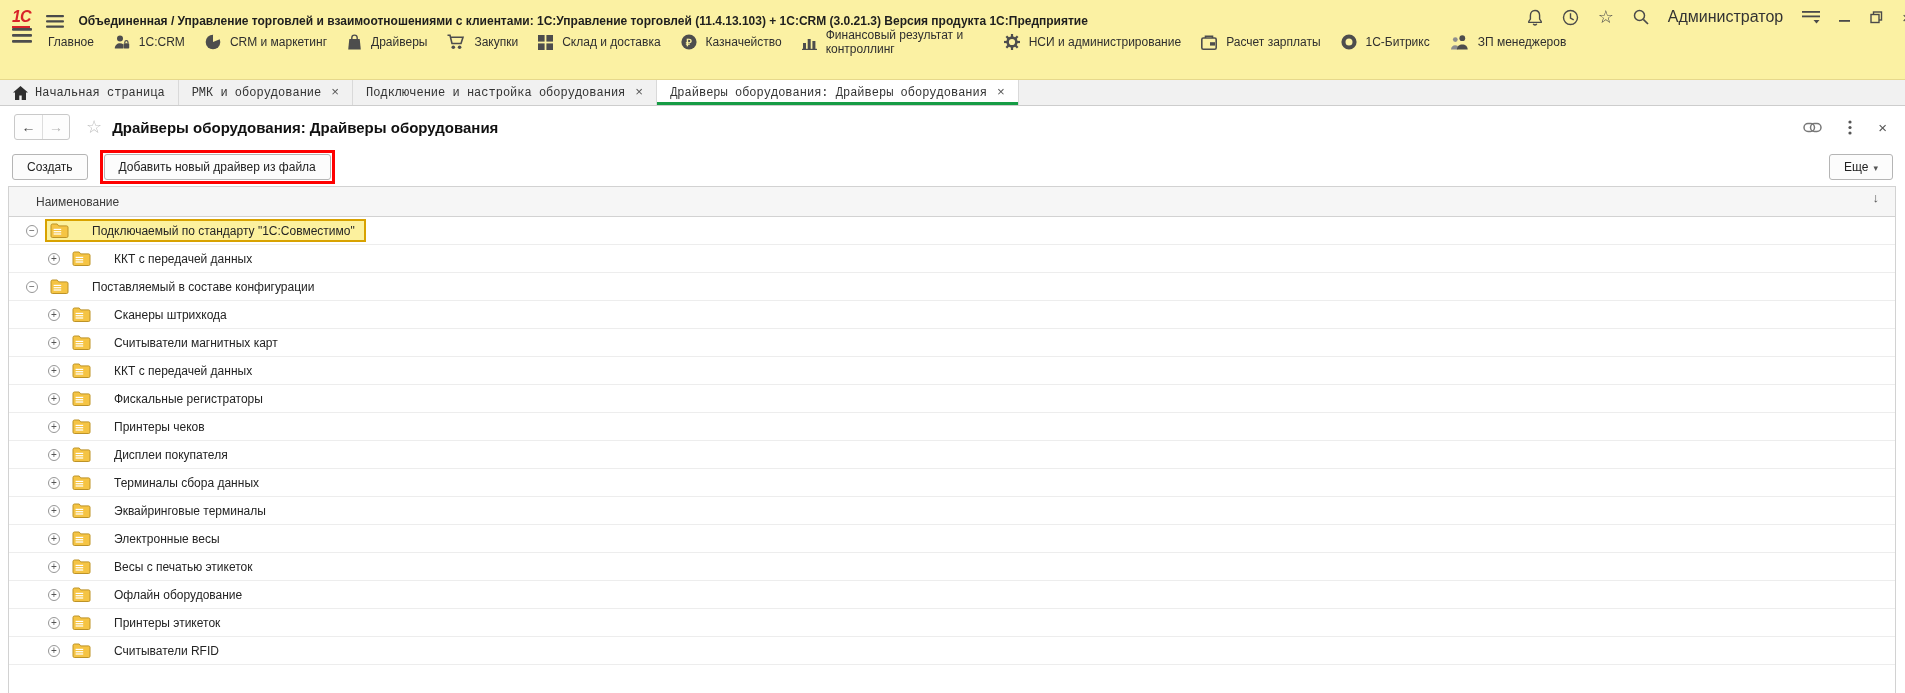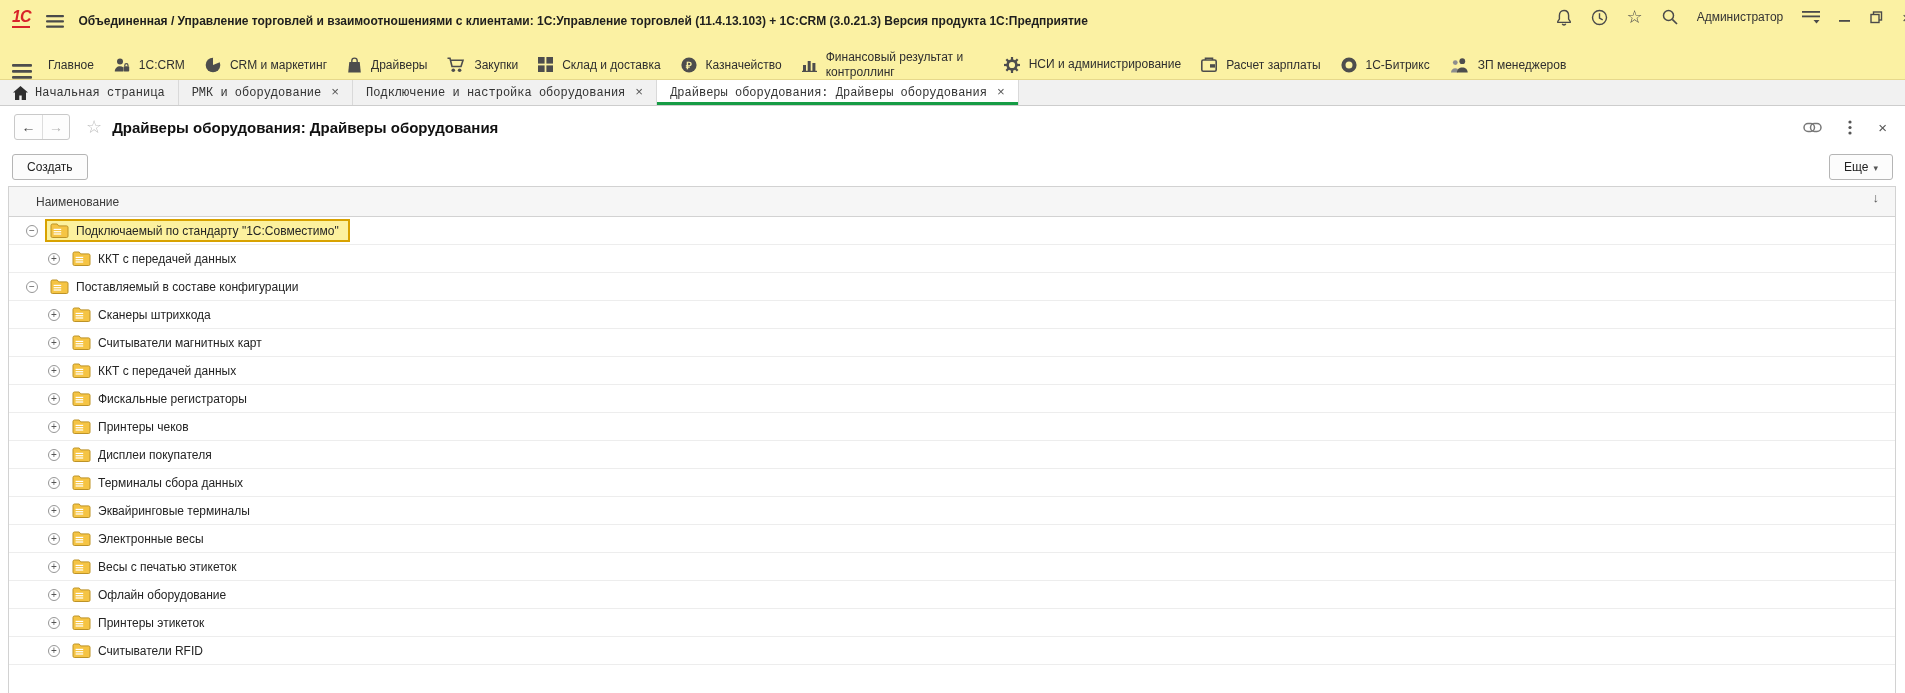--- a/index.html
+++ b/index.html
@@ -13,27 +13,27 @@
   .icn{display:inline-flex;align-items:center;justify-content:center;line-height:1;}
   .icn svg{display:block;}
 
   
   .titlebar{height:28px;background:var(--yellow);display:flex;align-items:flex-end;
     padding-left:12px;position:relative;}
   .logo{color:#d8232a;font-weight:bold;font-style:italic;font-size:16px;line-height:1;
     border-bottom:2px solid #d8232a;padding-bottom:1px;margin-right:16px;letter-spacing:-1px;}
   .tb-title{font-size:12px;font-weight:bold;color:#1e1e1e;margin-left:14px;white-space:nowrap;}
   .tb-right{margin-left:auto;display:flex;align-items:center;gap:19px;padding-right:2px;}
-  .tb-user{font-size:12px;color:#333;}
+  .tb-user{font-size:16px;color:#333;}
   .tb-btn{cursor:pointer;}
   .glyph{font-size:15px;color:#4a4a4a;}
 
   
   .ribbon{height:52px;background:var(--yellow);border-bottom:1px solid var(--yellow-line);
-    display:flex;align-items:flex-end;padding-left:12px;overflow:hidden;}
+    display:flex;align-items:flex-start;padding-left:12px;overflow:hidden;}
   .rb-burger{margin-right:16px;}
   .rb-item{display:flex;align-items:center;gap:9px;margin-right:20px;cursor:pointer;white-space:nowrap;}
   .rb-label{font-size:12px;color:#2f2f2f;}
   .rb-item.wrap{white-space:normal;}
   .rb-item.wrap .rb-label{max-width:158px;line-height:1.2;}
 
   
   .tabbar{height:26px;background:#f1f1f1;border-bottom:1px solid #cdcdcd;display:flex;align-items:stretch;}
   .tab{display:flex;align-items:center;gap:7px;padding:0 13px;border-right:1px solid #d9d9d9;
     font-size:12px;color:#333;position:relative;cursor:pointer;white-space:nowrap;font-family:Liberation Mono, monospace;}
@@ -69,21 +69,21 @@
     padding-left:27px;font-size:12px;color:#3c3c3c;position:relative;cursor:pointer;}
   .sort{position:absolute;right:16px;top:3px;color:#555;font-size:13px;}
   .row{height:28px;display:flex;align-items:center;border-bottom:1px solid #ededed;
     padding-left:17px;cursor:pointer;}
   .expander{flex:0 0 auto;width:12px;height:12px;border:1px solid #979797;border-radius:50%;
     display:inline-flex;align-items:center;justify-content:center;font-size:10px;color:#555;
     background:#fff;cursor:pointer;}
   .sel{display:inline-flex;align-items:center;gap:7px;padding:2px 9px 2px 3px;margin-left:7px;
     border:2px solid transparent;}
   .sel.selected{background:var(--sel-bg);border-color:var(--sel-border);}
-  .row-label{font-size:12px;color:#242424;white-space:nowrap;}
+  .row-label{font-size:12px;color:#242424;white-space:nowrap;margin-left:16px;}
 </style>
 </head>
 <body>
 
 <div class="titlebar">
   <span class="logo">1С</span>
   <span class="icn tb-btn">
     <svg width="18" height="13" viewBox="0 0 18 13" fill="#4a4a4a">
         <rect width="18" height="2.3" rx="1"></rect>
         <rect y="5.2" width="18" height="2.3" rx="1"></rect>
@@ -309,20 +309,23 @@
           <circle cx="2" cy="7.5" r="1.6"></circle>
           <circle cx="2" cy="13" r="1.6"></circle>
         </svg>
     </span>
     <span class="ph-close">×</span>
   </div>
 </div>
 
 <div class="toolbar">
   <button class="btn">Создать</button>
+  <span class="annot">
+    <button class="btn">Добавить новый драйвер из файла</button>
+  </span>
   <button class="btn btn-more">
     <span>Еще</span><span class="caret">▾</span>
   </button>
 </div>
 
 <div class="list">
   <div class="list-header">
     <span>Наименование</span>
     <span class="sort">↓</span>
   </div>

